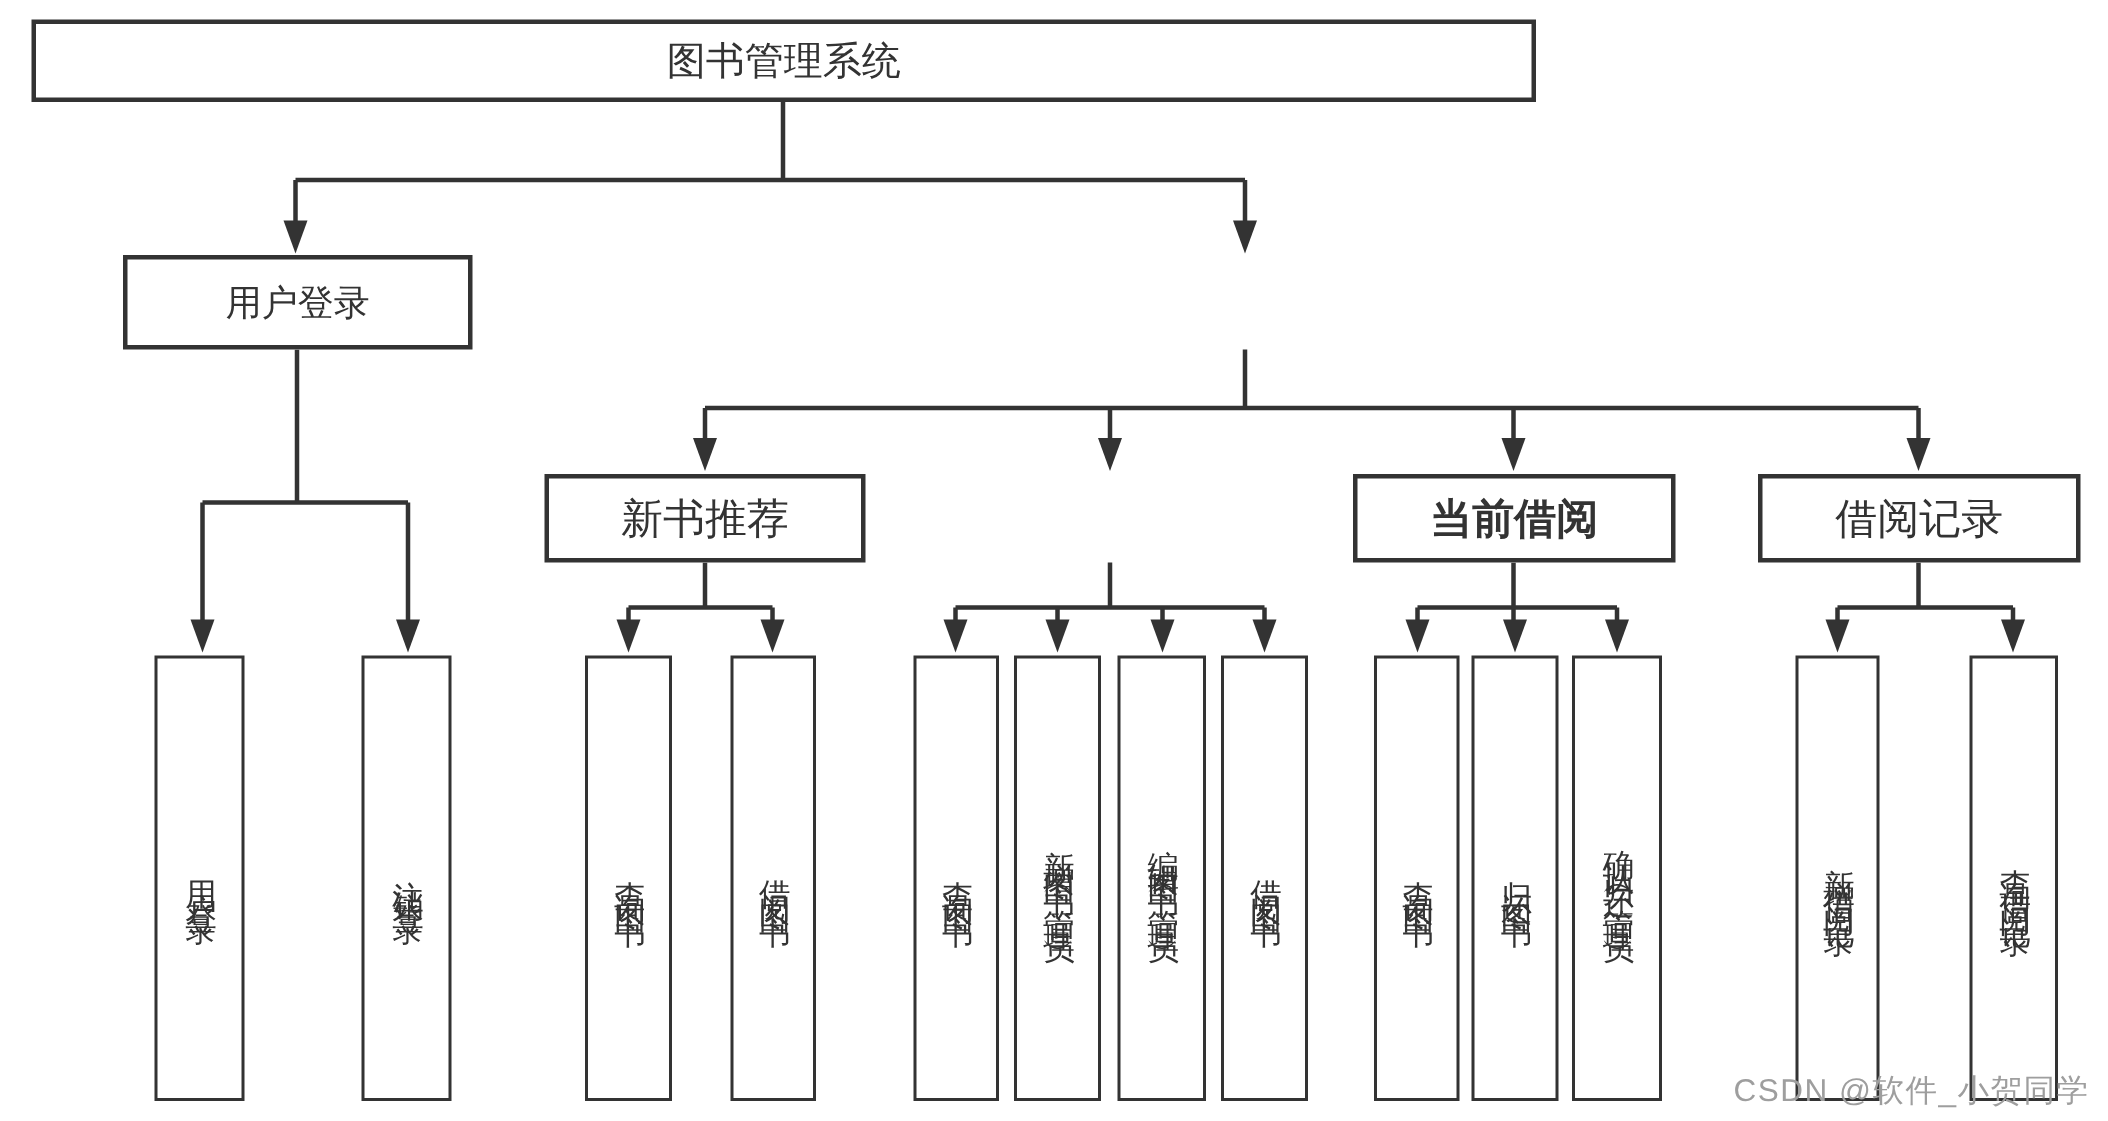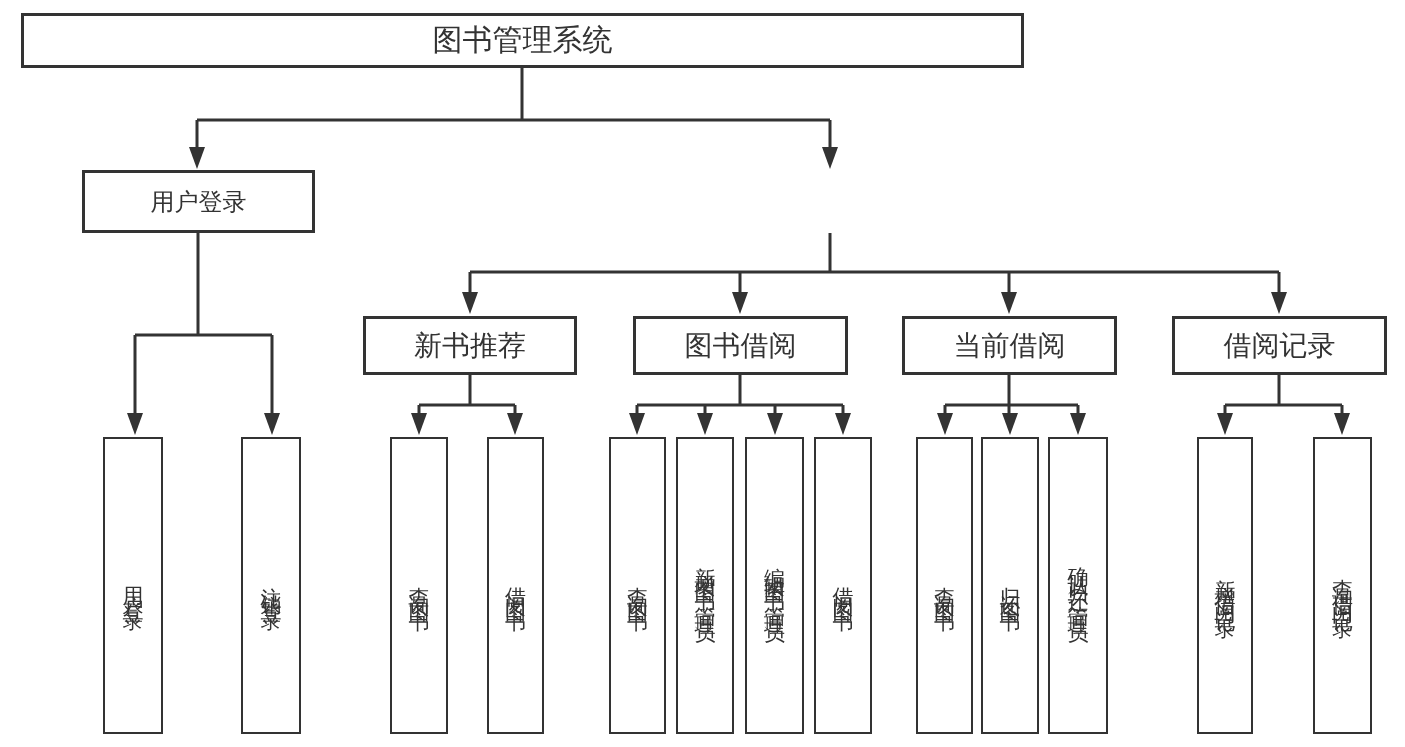--- a/index.html
+++ b/index.html
@@ -27,21 +27,21 @@
     background: #ffffff;
     border: 3px solid #333333;
     color: #333333;
     display: flex;
     align-items: center;
     justify-content: center;
     z-index: 2;
     white-space: nowrap;
   }
   .node.h { text-align: center; }
-  .node.lvl1 { font-size: 30px; }
+  .node.lvl1 { font-size: 26px; }
   .node.lvl2 { font-size: 24px; }
   .node.lvl3 { font-size: 28px; }
   .node.v {
     writing-mode: vertical-lr;
     text-orientation: mixed;
     font-size: 21px;
     letter-spacing: 8px;
     border-width: 2.5px;
     white-space: normal;
   }
@@ -91,36 +91,36 @@
       <polygon points="1217,413 1233,413 1225,435"></polygon>
       <polygon points="1334,413 1350,413 1342,435"></polygon>
     </g>
   </svg>
 
   <div class="node h lvl1" style="left:21px; top:13px; width:1003px; height:55px;">图书管理系统</div>
 
   <div class="node h lvl2" style="left:82px; top:170px; width:233px; height:63px;">用户登录</div>
 
   <div class="node h lvl3" style="left:363px; top:316px; width:214px; height:59px;">新书推荐</div>
-  <div class="node h lvl3" style="left:633px; top:316px; width:215px; height:59px;">图书借阅</div>
-  <div class="node h lvl3" style="left:902px; top:316px; width:215px; height:59px;">当前借阅</div>
+  <div class="node h lvl3" style="left:902px; top:316px; width:215px; height:59px;font-weight:bold;">当前借阅</div>
   <div class="node h lvl3" style="left:1172px; top:316px; width:215px; height:59px;">借阅记录</div>
 
   <div class="node v" style="left:103px; top:437px; width:60px; height:297px;">用户登录</div>
   <div class="node v" style="left:241px; top:437px; width:60px; height:297px;">注销登录</div>
 
   <div class="node v" style="left:390px; top:437px; width:58px; height:297px;">查询图书</div>
   <div class="node v" style="left:487px; top:437px; width:57px; height:297px;">借阅图书</div>
 
   <div class="node v" style="left:609px; top:437px; width:57px; height:297px;">查询图书</div>
   <div class="node v" style="left:676px; top:437px; width:58px; height:297px;">新增图书（管理员）</div>
   <div class="node v" style="left:745px; top:437px; width:59px; height:297px;">编辑图书（管理员）</div>
   <div class="node v" style="left:814px; top:437px; width:58px; height:297px;">借阅图书</div>
 
   <div class="node v" style="left:916px; top:437px; width:57px; height:297px;">查询图书</div>
   <div class="node v" style="left:981px; top:437px; width:58px; height:297px;">归还图书</div>
   <div class="node v" style="left:1048px; top:437px; width:60px; height:297px;">确认归还（管理员）</div>
 
   <div class="node v" style="left:1197px; top:437px; width:56px; height:297px;">新增借阅记录</div>
   <div class="node v" style="left:1313px; top:437px; width:59px; height:297px;">查询借阅记录</div>
 
+  <div class="watermark">CSDN @软件_小贺同学</div>
 
 </div>
 
 </body></html>

